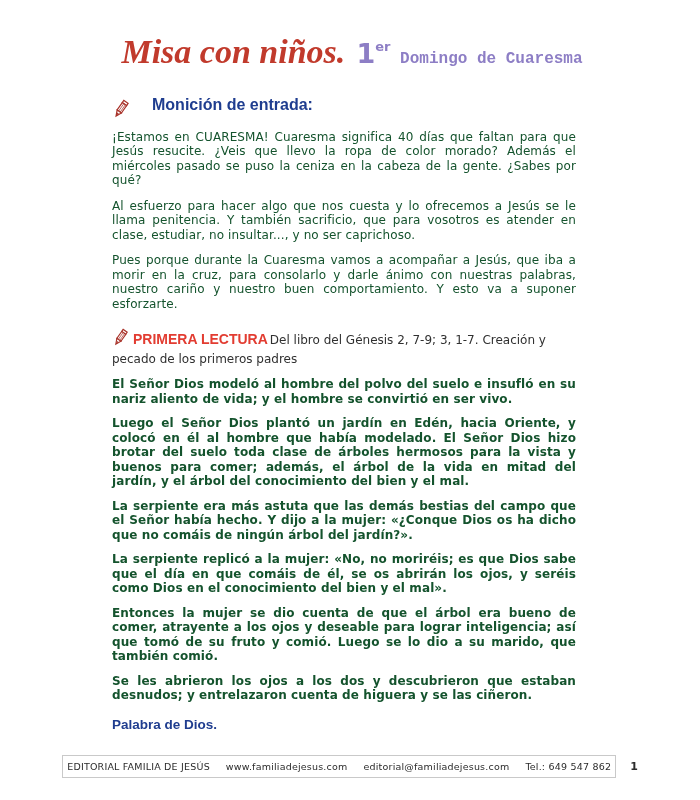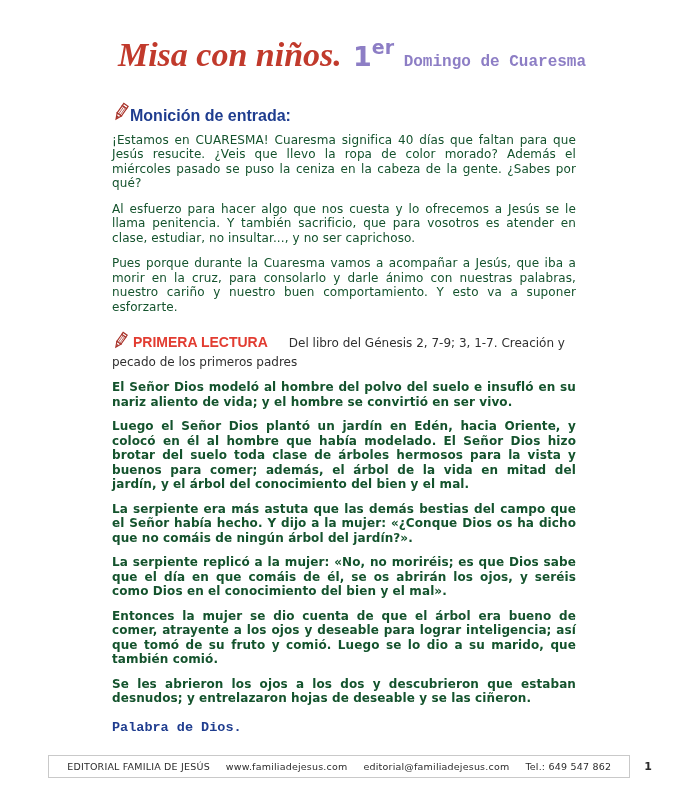--- a/index.html
+++ b/index.html
@@ -32,32 +32,32 @@
   }
   .title-purple{
     color:#8d7ec5;
     font-weight:700;
   }
   .title-num{
     font-size:27px;
     font-family:"DejaVu Sans", sans-serif;
   }
   .title-sup{
-    font-size:19px;
+    font-size:13px;
     vertical-align:super;
   }
   .title-rest{
     font-size:16px;
     font-family:Liberation Mono, monospace;
   }
   
   .section-head{
     display:flex;
-    align-items:flex-end;
-    gap:0;
+    align-items:flex-start;
+    gap:22px;
     margin:0 0 8px 0;
   }
   .pencil{
     flex:0 0 auto;
     transform:translatey(2px);
   }
   .head-label{
     font-family:"Liberation Sans", sans-serif;
     font-weight:700;
     font-size:16px;
@@ -86,43 +86,43 @@
   .lectura-head .pencil-inline{
     display:inline-block;
     vertical-align:-4px;
     margin-right:4px;
   }
   .lectura-title{
     font-family:"Liberation Sans", sans-serif;
     font-weight:700;
     font-size:14px;
     color:#e23c31;
-    margin-right:21px;
+    margin-right:2px;
   }
   .closing{
-    font-family:Liberation Mono, monospace;
+    font-family:Liberation Sans, sans-serif;
     font-weight:700;
     font-size:13.5px;
     color:#1f3d8f;
     margin:14px 0 0 0;
   }
   
   .footer{
     position:absolute;
     left:0;
     bottom:22px;
     width:700px;
     display:flex;
     align-items:center;
     justify-content:center;
     gap:14px;
   }
   .footer-box{
     border:1px solid #c9c9c9;
-    padding:5px 18px;
+    padding:5px 4px;
     display:flex;
     gap:16px;
     align-items:center;
     font-size:9.5px;
     color:#2b2b2b;
     letter-spacing:0.2px;
     white-space:nowrap;
   }
   .page-num{
     font-size:11px;
@@ -173,21 +173,21 @@
         </g>
       </svg>
     </span><span class="lectura-title">PRIMERA LECTURA</span><span class="lectura-ref">Del libro del Génesis 2, 7-9; 3, 1-7. Creación y pecado de los primeros padres</span>
   </p>
 
   <p class="body-par lectura-par">El Señor Dios modeló al hombre del polvo del suelo e insufló en su nariz aliento de vida; y el hombre se convirtió en ser vivo.</p>
   <p class="body-par lectura-par">Luego el Señor Dios plantó un jardín en Edén, hacia Oriente, y colocó en él al hombre que había modelado. El Señor Dios hizo brotar del suelo toda clase de árboles hermosos para la vista y buenos para comer; además, el árbol de la vida en mitad del jardín, y el árbol del conocimiento del bien y el mal.</p>
   <p class="body-par lectura-par">La serpiente era más astuta que las demás bestias del campo que el Señor había hecho. Y dijo a la mujer: «¿Conque Dios os ha dicho que no comáis de ningún árbol del jardín?».</p>
   <p class="body-par lectura-par">La serpiente replicó a la mujer: «No, no moriréis; es que Dios sabe que el día en que comáis de él, se os abrirán los ojos, y seréis como Dios en el conocimiento del bien y el mal».</p>
   <p class="body-par lectura-par">Entonces la mujer se dio cuenta de que el árbol era bueno de comer, atrayente a los ojos y deseable para lograr inteligencia; así que tomó de su fruto y comió. Luego se lo dio a su marido, que también comió.</p>
-  <p class="body-par lectura-par">Se les abrieron los ojos a los dos y descubrieron que estaban desnudos; y entrelazaron hojas de deseable y se las ciñeron.</p>
+  <p class="body-par lectura-par">Se les abrieron los ojos a los dos y descubrieron que estaban desnudos; y entrelazaron cuenta de higuera y se las ciñeron.</p>
 
   <p class="closing">Palabra de Dios.</p>
 
   <div class="footer">
     <div class="footer-box">
       <span>EDITORIAL FAMILIA DE JESÚS</span>
       <span>www.familiadejesus.com</span>
       <span>editorial@familiadejesus.com</span>
       <span>Tel.: 649 547 862</span>
     </div>

